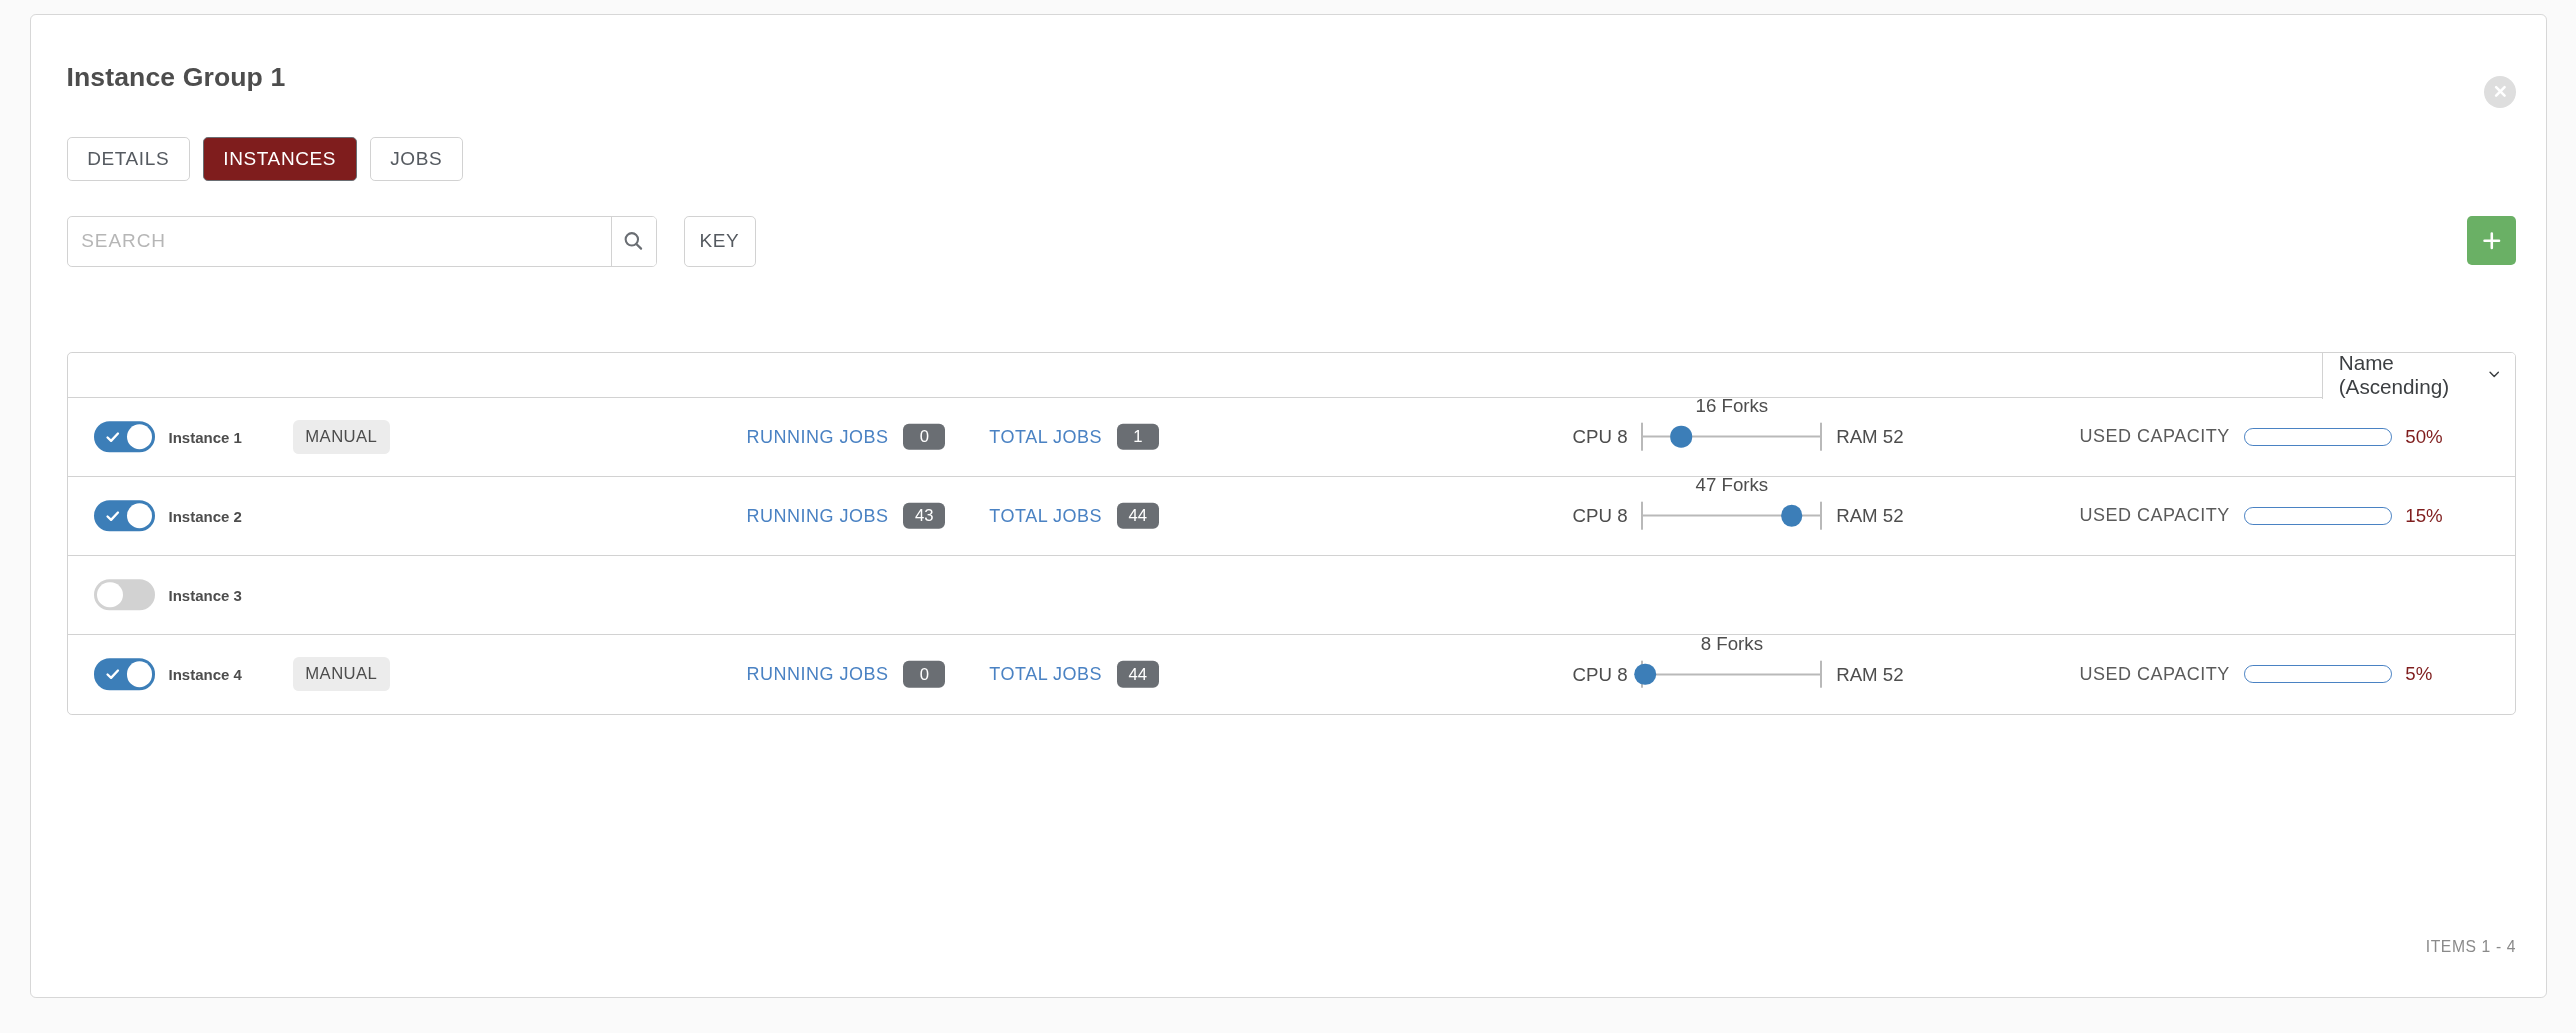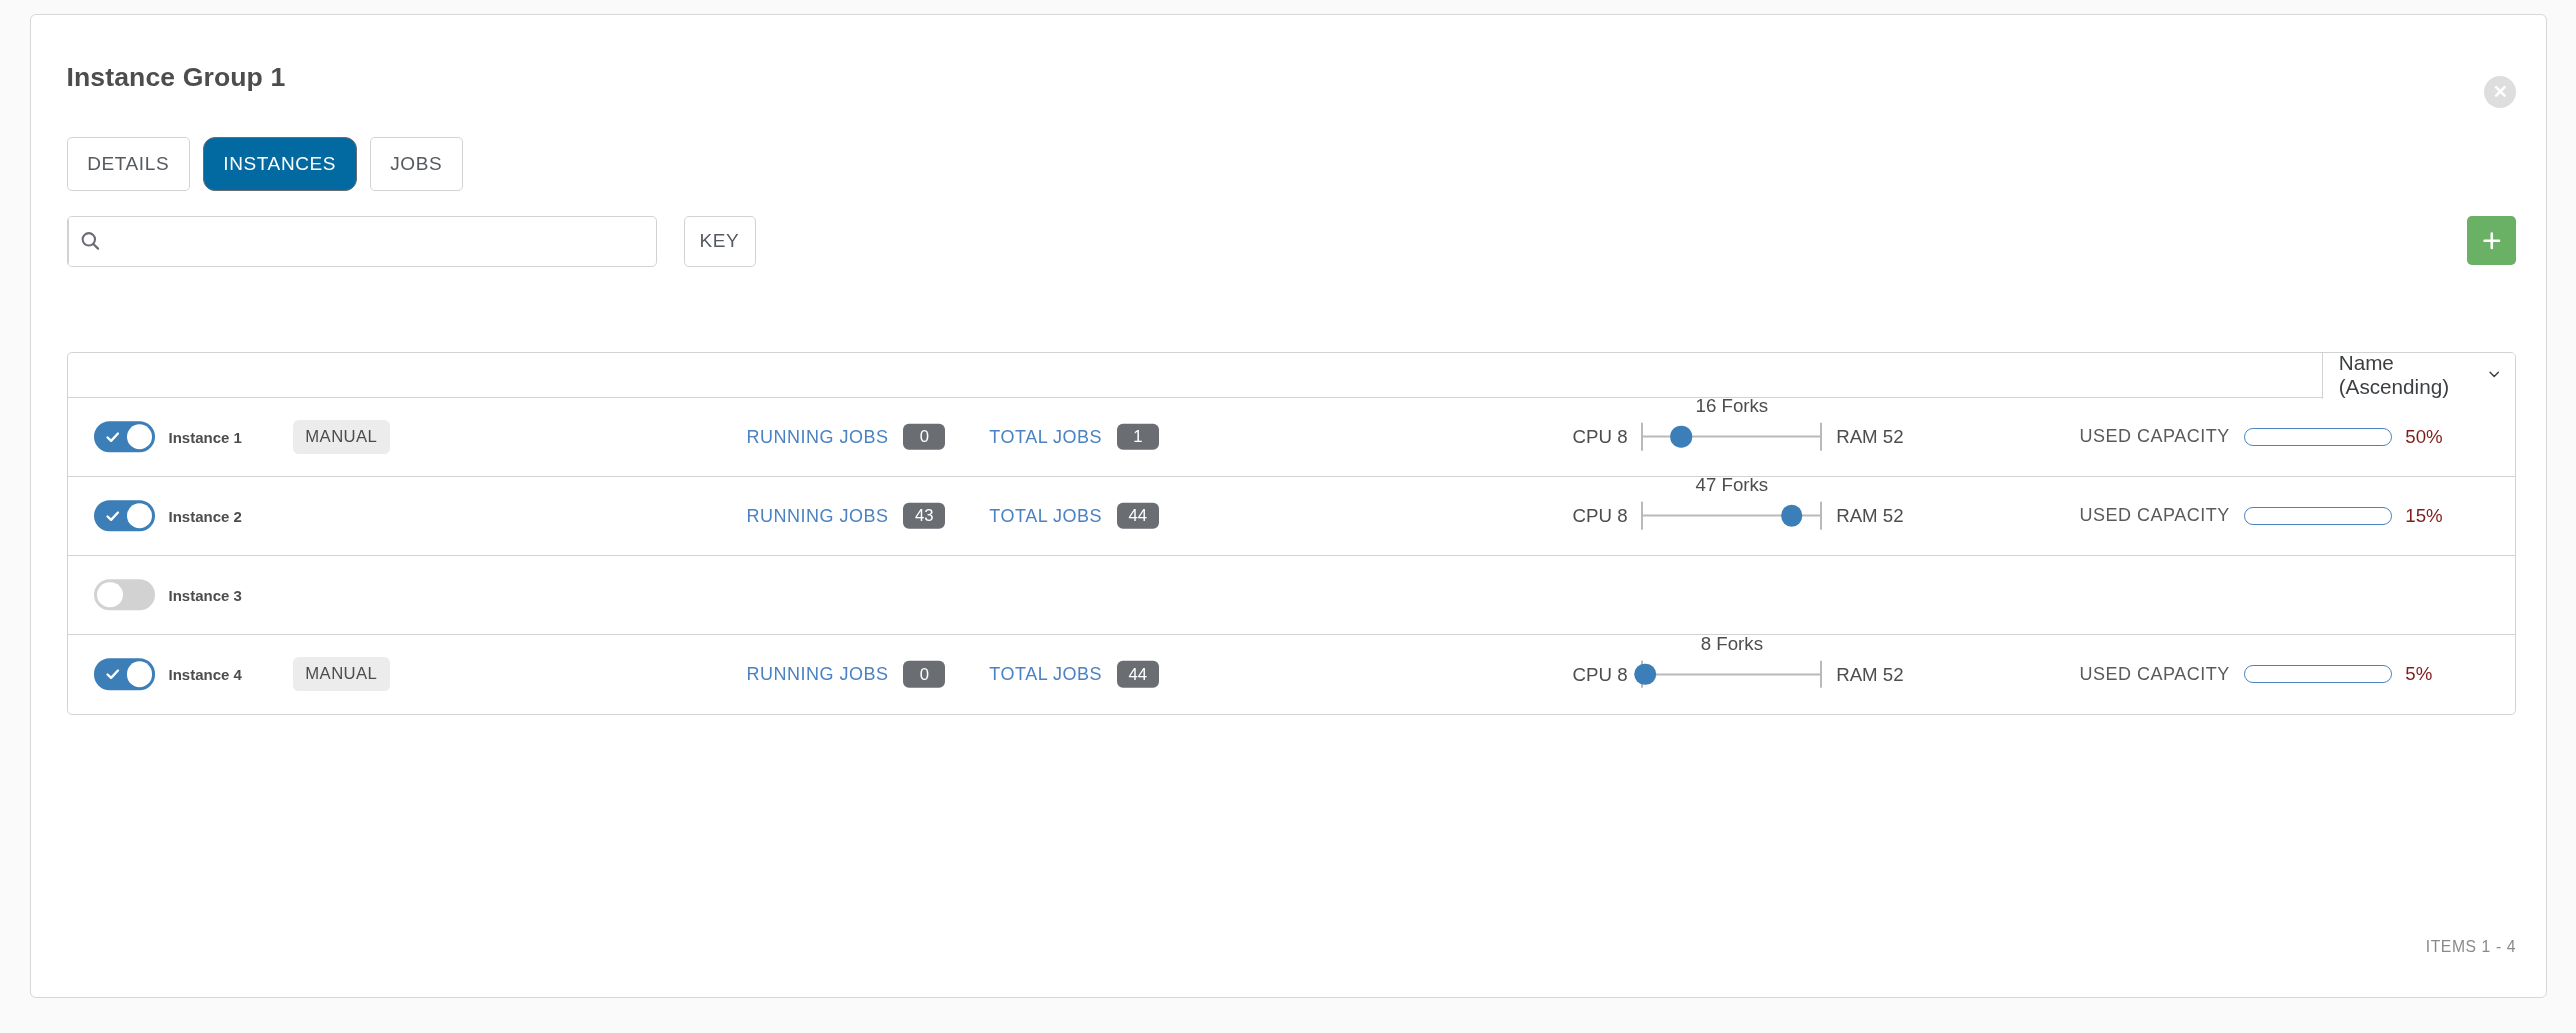--- a/index.html
+++ b/index.html
@@ -44,37 +44,36 @@
   .close-btn svg { display: block; }
 
   
   .tabs {
     position: absolute;
     left: 36px; top: 122px;
     display: flex;
     gap: 12.8px;
   }
   .tab {
-    height: 54px;
+    height: 44px;
     padding: 0 19.7px;
     border: 1px solid #d2d2d2;
     border-radius: 4.9px;
     background: #ffffff;
     color: #555a60;
     font-size: 19px;
     letter-spacing: 0.6px;
     display: flex; align-items: center; justify-content: center;
     cursor: pointer;
     white-space: nowrap;
   }
   .tab.active {
-    background: #0369a1;
+    background: #7f1d1d;
     border-color: #6a6e73;
     color: #ffffff;
-    border-radius: 12px;
   }
 
   
   .toolbar {
     position: absolute;
     left: 36px; top: 201px;
     right: 29.5px;
     height: 51px;
   }
   .search-wrap {
@@ -359,20 +358,21 @@
   </button>
 
   <div class="tabs">
     <div class="tab">DETAILS</div>
     <div class="tab active">INSTANCES</div>
     <div class="tab">JOBS</div>
   </div>
 
   <div class="toolbar">
     <div class="search-wrap">
+      <input class="search-input" type="text" placeholder="SEARCH" style="">
       <button class="search-btn">
         <svg width="22.6" height="22.6" viewBox="0 0 23 23">
           <circle cx="10" cy="9.5" r="6.3" fill="none" stroke="#6a6e73" stroke-width="2.1"></circle>
           <path d="M14.6 14.2 L19.4 19" stroke="#6a6e73" stroke-width="2.3" stroke-linecap="round"></path>
         </svg>
       </button>
     </div>
 
     <div class="key-btn">KEY</div>
 

